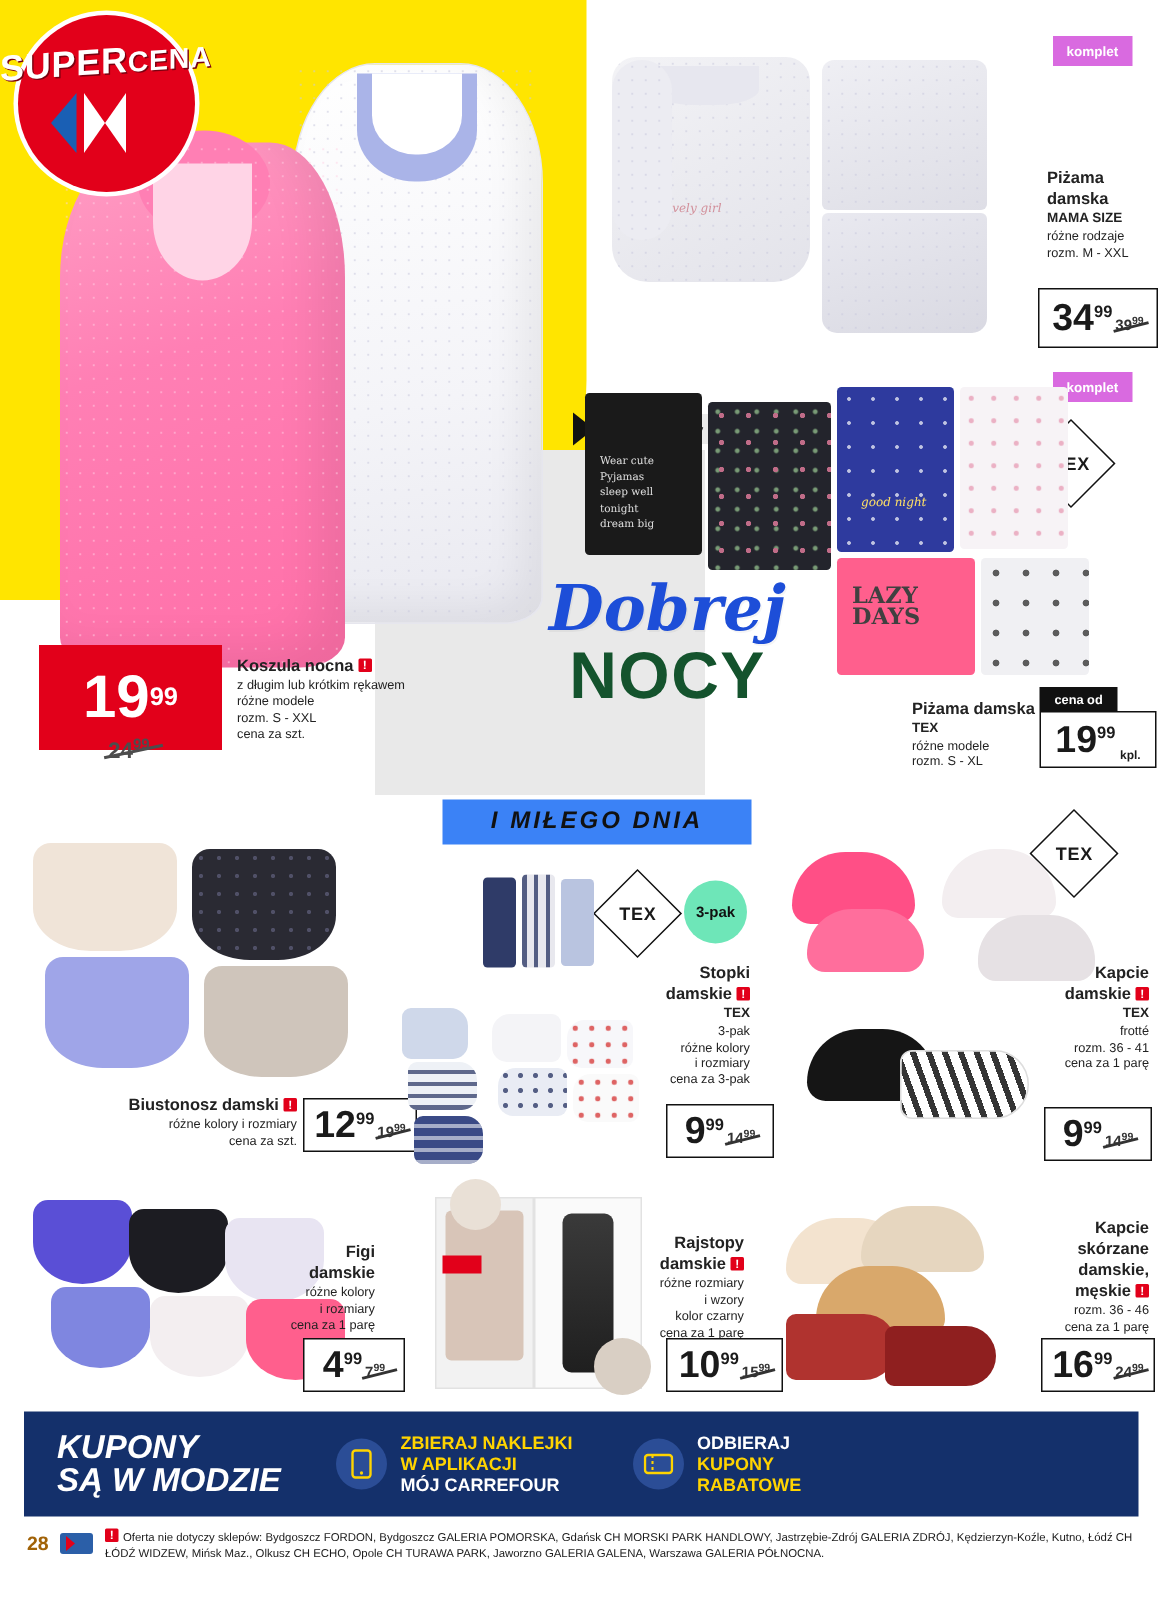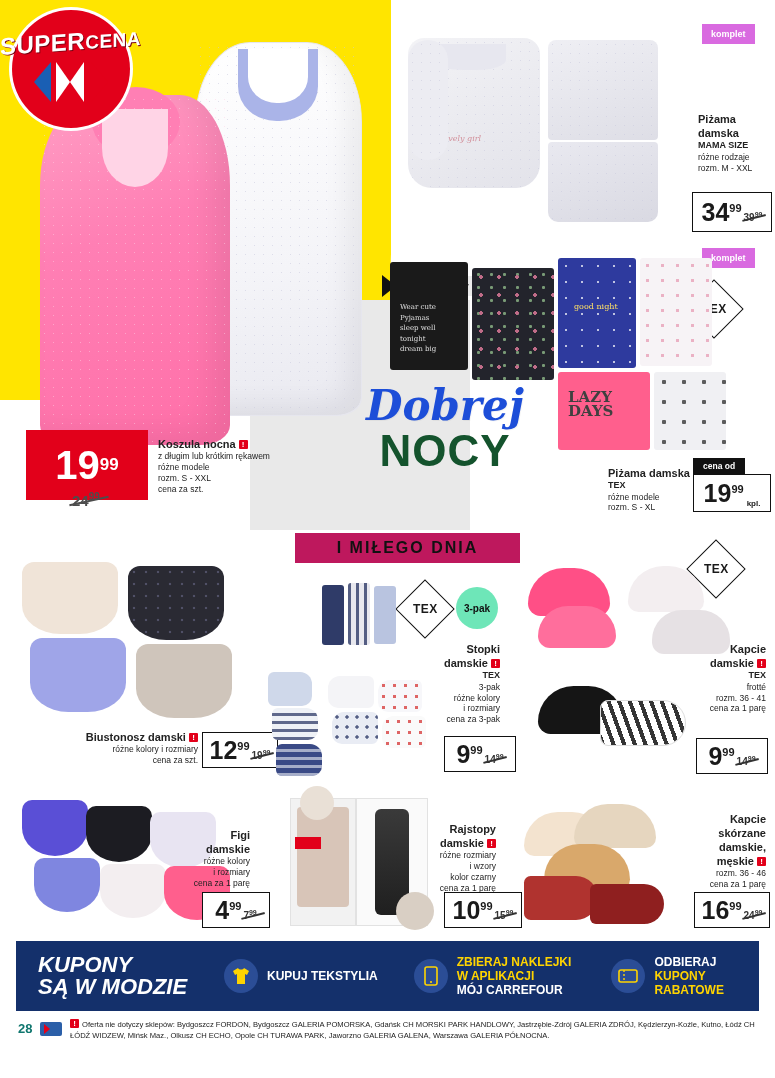--- a/index.html
+++ b/index.html
@@ -156,43 +156,43 @@
   }
   .script .l1{
     font-size:42px;color:#1d4ed8;font-style:italic;font-weight:bold;line-height:1;
     text-shadow:1px 1px 0 rgba(0,0,0,.04);
   }
   .script .l2{
     font-size:44px;color:#14532d;font-weight:bold;letter-spacing:1px;line-height:1;margin-top:2px;
     font-family:"Liberation Sans", sans-serif;
   }
   .band-dnia{
-    position:absolute;left:295px;top:533px;width:225px;height:30px;background:#be185d;
-    display:flex;align-items:center;justify-content:center;
+    position:absolute;left:295px;top:533px;width:206px;height:30px;background:#3b82f6;
+    display:flex;align-items:center;justify-content:center;font-style:italic;
   }
   .band-dnia span{font-size:16px;font-weight:bold;letter-spacing:2px;color:#111;}
 
   
   .kupony{
     position:absolute;left:16px;top:941px;width:743px;height:70px;background:#14306b;color:#fff;
     display:flex;align-items:center;
   }
   .kupony .k-title{
     font-size:22px;font-weight:bold;line-height:1.02;margin-left:22px;width:150px;
     font-style:italic;
   }
   .kupony .k-cell{display:flex;align-items:center;margin-left:16px;}
   .kupony .k-ico{
     width:34px;height:34px;border-radius:50%;background:#2b4d96;margin-right:9px;
     display:flex;align-items:center;justify-content:center;font-size:16px;color:#fff;
   }
   .kupony .k-txt{font-size:12px;font-weight:bold;line-height:1.18;}
   .kupony .y{color:#ffd400;}
   .pageno{
-    position:absolute;left:18px;top:1021px;font-size:13px;font-weight:bold;color:#0f766e;
+    position:absolute;left:18px;top:1021px;font-size:13px;font-weight:bold;color:#a16207;
   }
   .footer-logo{
     position:absolute;left:40px;top:1022px;width:22px;height:14px;background:#2b5fa8;
     border-radius:2px;
   }
   .footer-logo:after{
     content:"";position:absolute;left:4px;top:2px;width:0;height:0;
     border-left:6px solid #e2001a;border-top:5px solid transparent;border-bottom:5px solid transparent;
   }
   .fnote{position:absolute;left:70px;top:1019px;width:690px;text-align:left;font-size:7.6px;line-height:1.5;}
@@ -285,21 +285,21 @@
   <div style="position:absolute;left:398px;top:276px;width:84px;height:20px;background:#ebebeb;display:flex;align-items:center;justify-content:center;font-size:8.5px;font-weight:bold;color:#222;">100% bawełny</div>
 
   <div class="ph" style="left:390px;top:262px;width:78px;height:108px;background:#1a1a1a;border-radius:3px;">
     <div style="position:absolute;left:10px;top:40px;width:58px;height:40px;color:#fff;font-size:7px;font-family:'DejaVu Serif',serif;line-height:1.5;opacity:.85;">Wear cute Pyjamas<br>sleep well tonight<br>dream big</div>
   </div>
   <div class="ph" style="left:472px;top:268px;width:82px;height:112px;background:#23242c;border-radius:3px;">
     <div style="position:absolute;inset:0;background-image:radial-gradient(#e87fa0 1.6px,transparent 2px),radial-gradient(#8fb98a 1.2px,transparent 2px);background-size:18px 18px,13px 13px;opacity:.8;"></div>
   </div>
   <div class="ph" style="left:558px;top:258px;width:78px;height:110px;background:#2e3a9e;border-radius:3px;">
     <div style="position:absolute;inset:0;background-image:radial-gradient(#ffffff 1px,transparent 1.5px);background-size:16px 16px;opacity:.7;"></div>
-    <div style="position:absolute;left:16px;top:44px;color:#ffe066;font-size:8px;font-family:'DejaVu Serif',serif;">good night</div>
+    <div style="position:absolute;left:16px;top:72px;color:#ffe066;font-size:8px;font-style:italic;font-family:'DejaVu Serif',serif;">good night</div>
   </div>
   <div class="ph" style="left:640px;top:258px;width:72px;height:108px;background:#f7f3f6;border-radius:3px;">
     <div style="position:absolute;inset:0;background-image:radial-gradient(#e8a0b8 1.4px,transparent 2px);background-size:15px 15px;opacity:.8;"></div>
   </div>
   <div class="ph" style="left:558px;top:372px;width:92px;height:78px;background:#ff5f8d;border-radius:3px;">
     <div style="position:absolute;left:10px;top:18px;color:#404040;font-size:15px;font-weight:bold;line-height:.95;font-family:'DejaVu Serif',serif;">LAZY<br>DAYS</div>
   </div>
   <div class="ph" style="left:654px;top:372px;width:72px;height:78px;background:#f0f0f3;border-radius:3px;">
     <div style="position:absolute;inset:0;background-image:radial-gradient(#2a2a2a 2px,transparent 2.5px);background-size:20px 20px;opacity:.75;"></div>
   </div>
@@ -477,30 +477,20 @@
     <span class="cent">99</span>
     <span class="old"><span>24</span><span style="font-size:7px;vertical-align:super;">99</span></span>
   </div>
 
   <div class="kupony">
     <div class="k-title">
       <div>KUPONY</div>
       <div>SĄ W MODZIE</div>
     </div>
 
-    <div class="k-cell" style="margin-left:36px;">
-      <div class="k-ico">
-        <svg width="20" height="18" viewBox="0 0 20 18">
-            <path d="M7 1 L2 4 L4 8 L6 7 L6 17 L14 17 L14 7 L16 8 L18 4 L13 1 C12 3 8 3 7 1 Z" fill="#ffd400"></path>
-          </svg>
-      </div>
-      <div class="k-txt">
-        <span>KUPUJ TEKSTYLIA</span>
-      </div>
-    </div>
 
     <div class="k-cell" style="margin-left:36px;justify-content:center;">
       <div class="k-ico">
         <svg width="14" height="20" viewBox="0 0 14 20">
             <rect x="1" y="1" width="12" height="18" rx="2" fill="none" stroke="#ffd400" stroke-width="1.6"></rect>
             <circle cx="7" cy="16" r="1.1" fill="#ffd400"></circle>
           </svg>
       </div>
       <div class="k-txt">
         <div class="y">ZBIERAJ NAKLEJKI</div>

